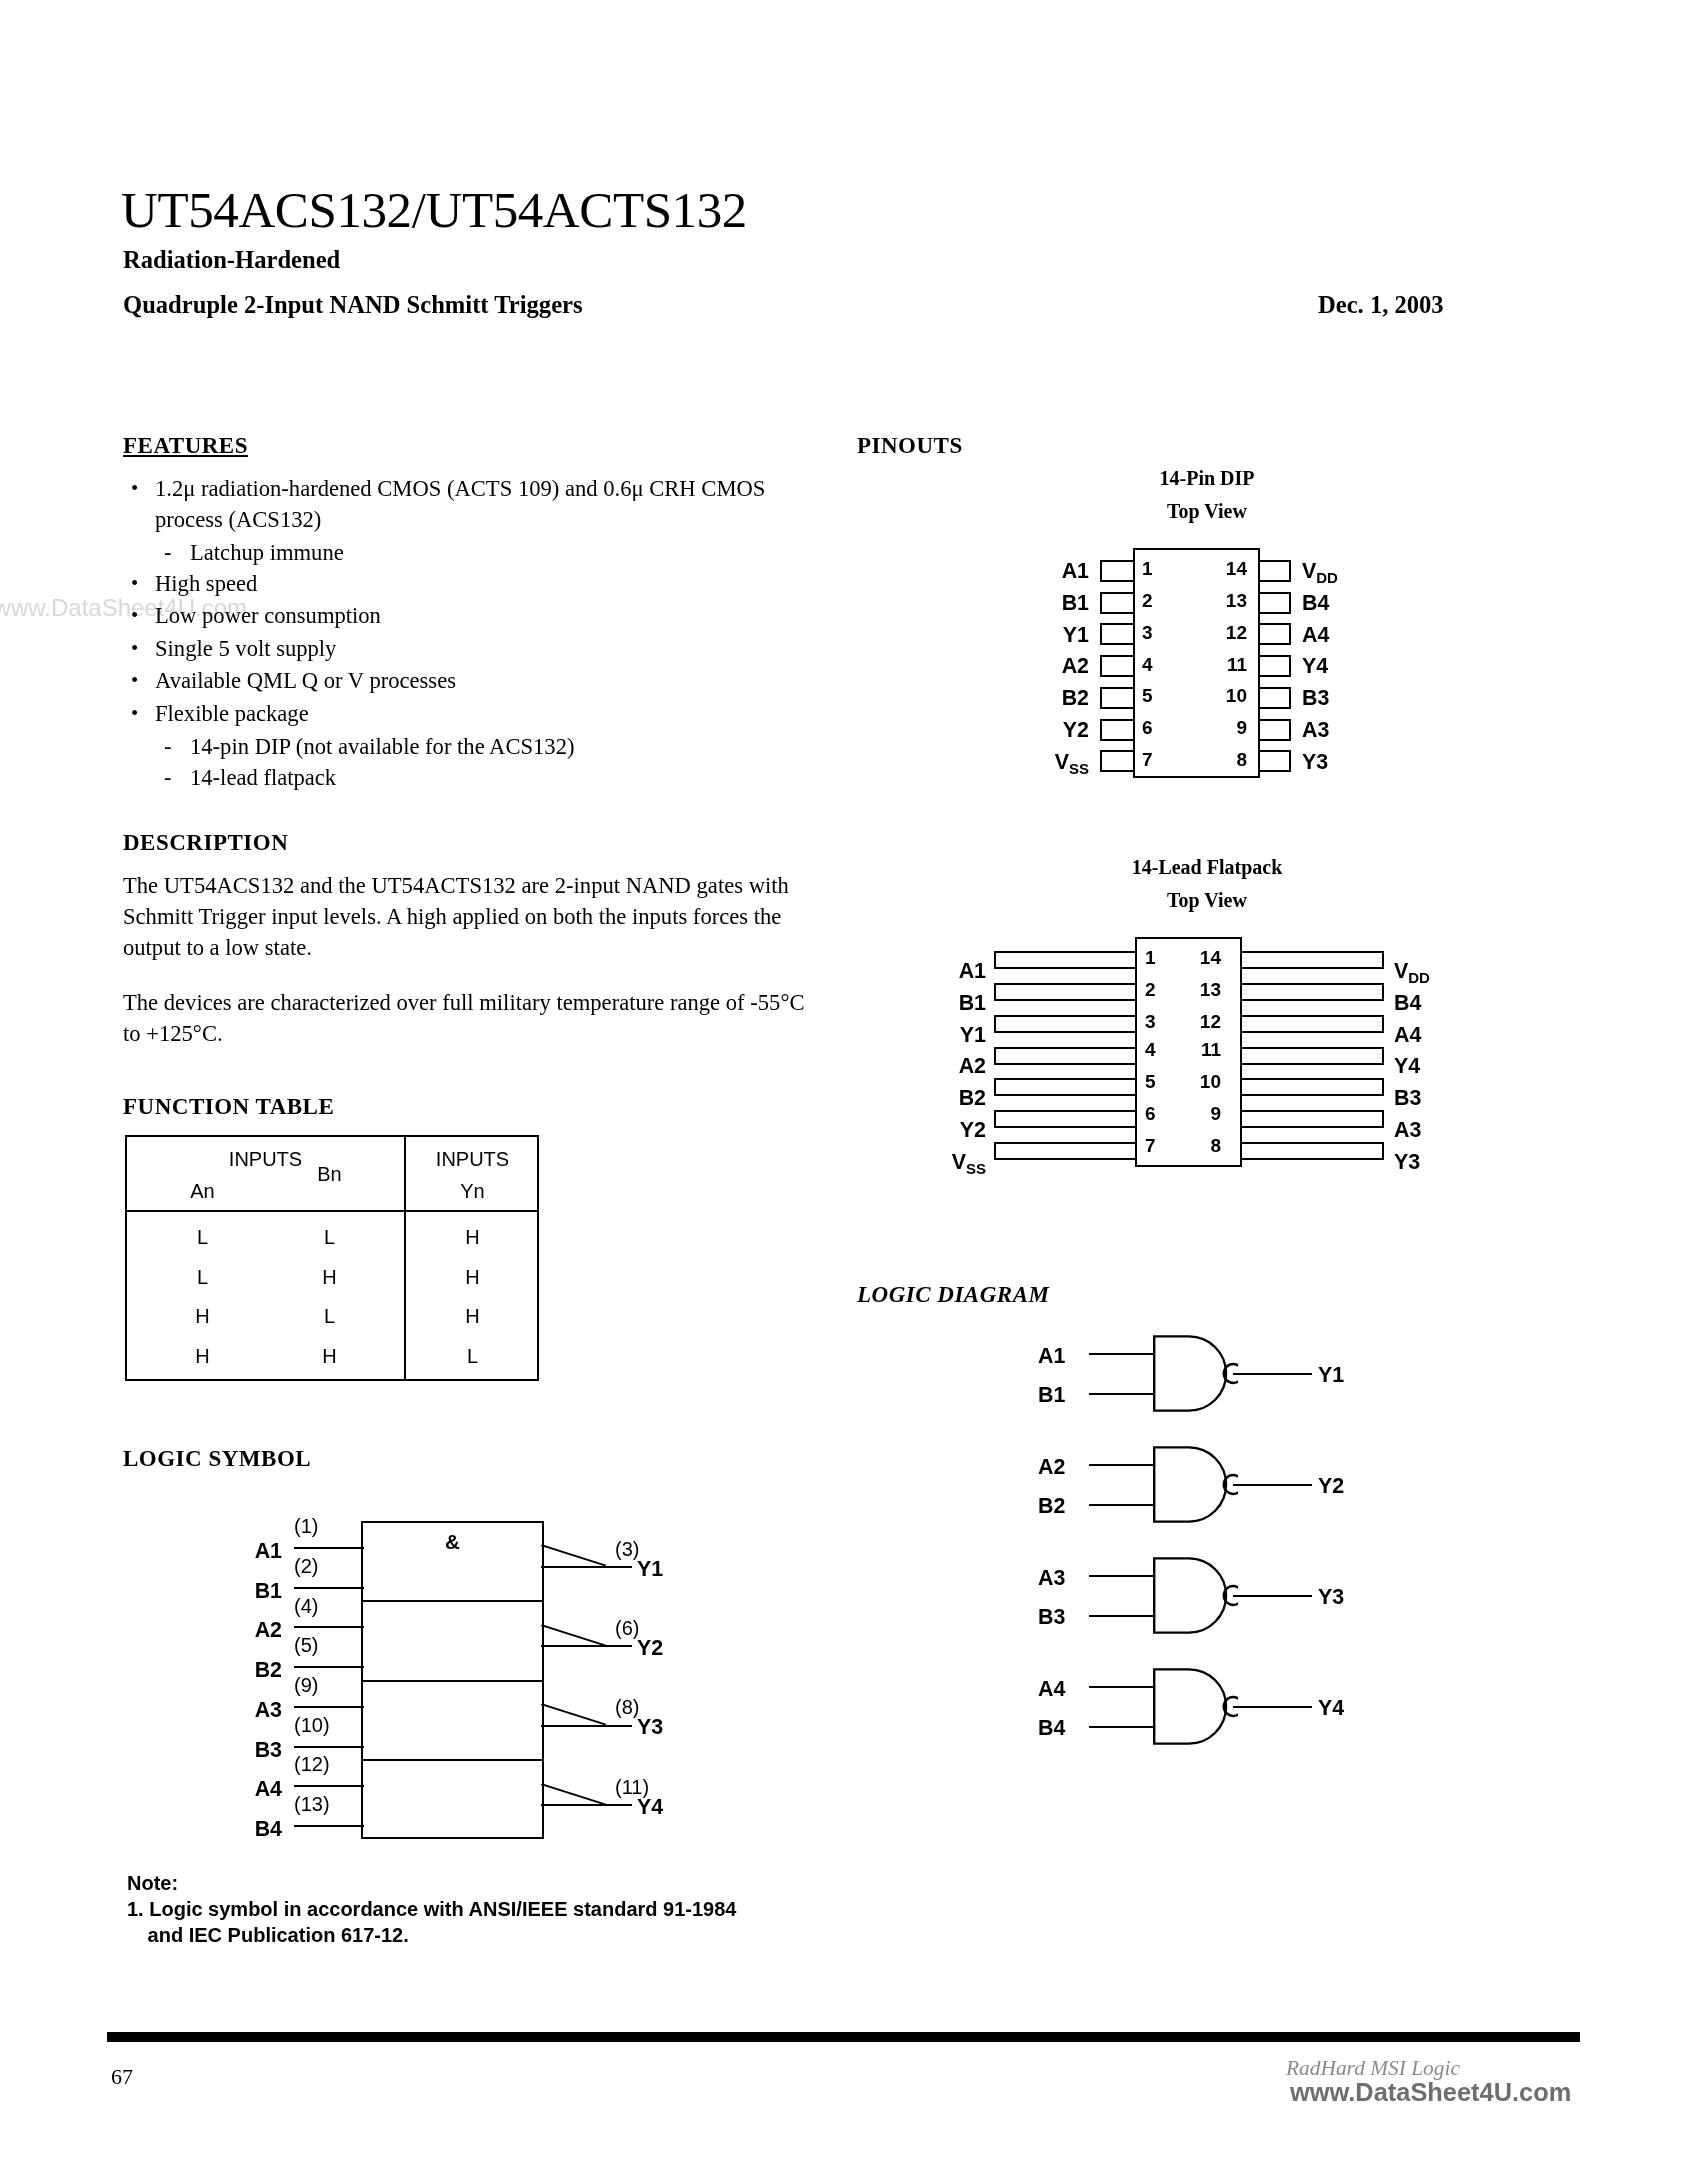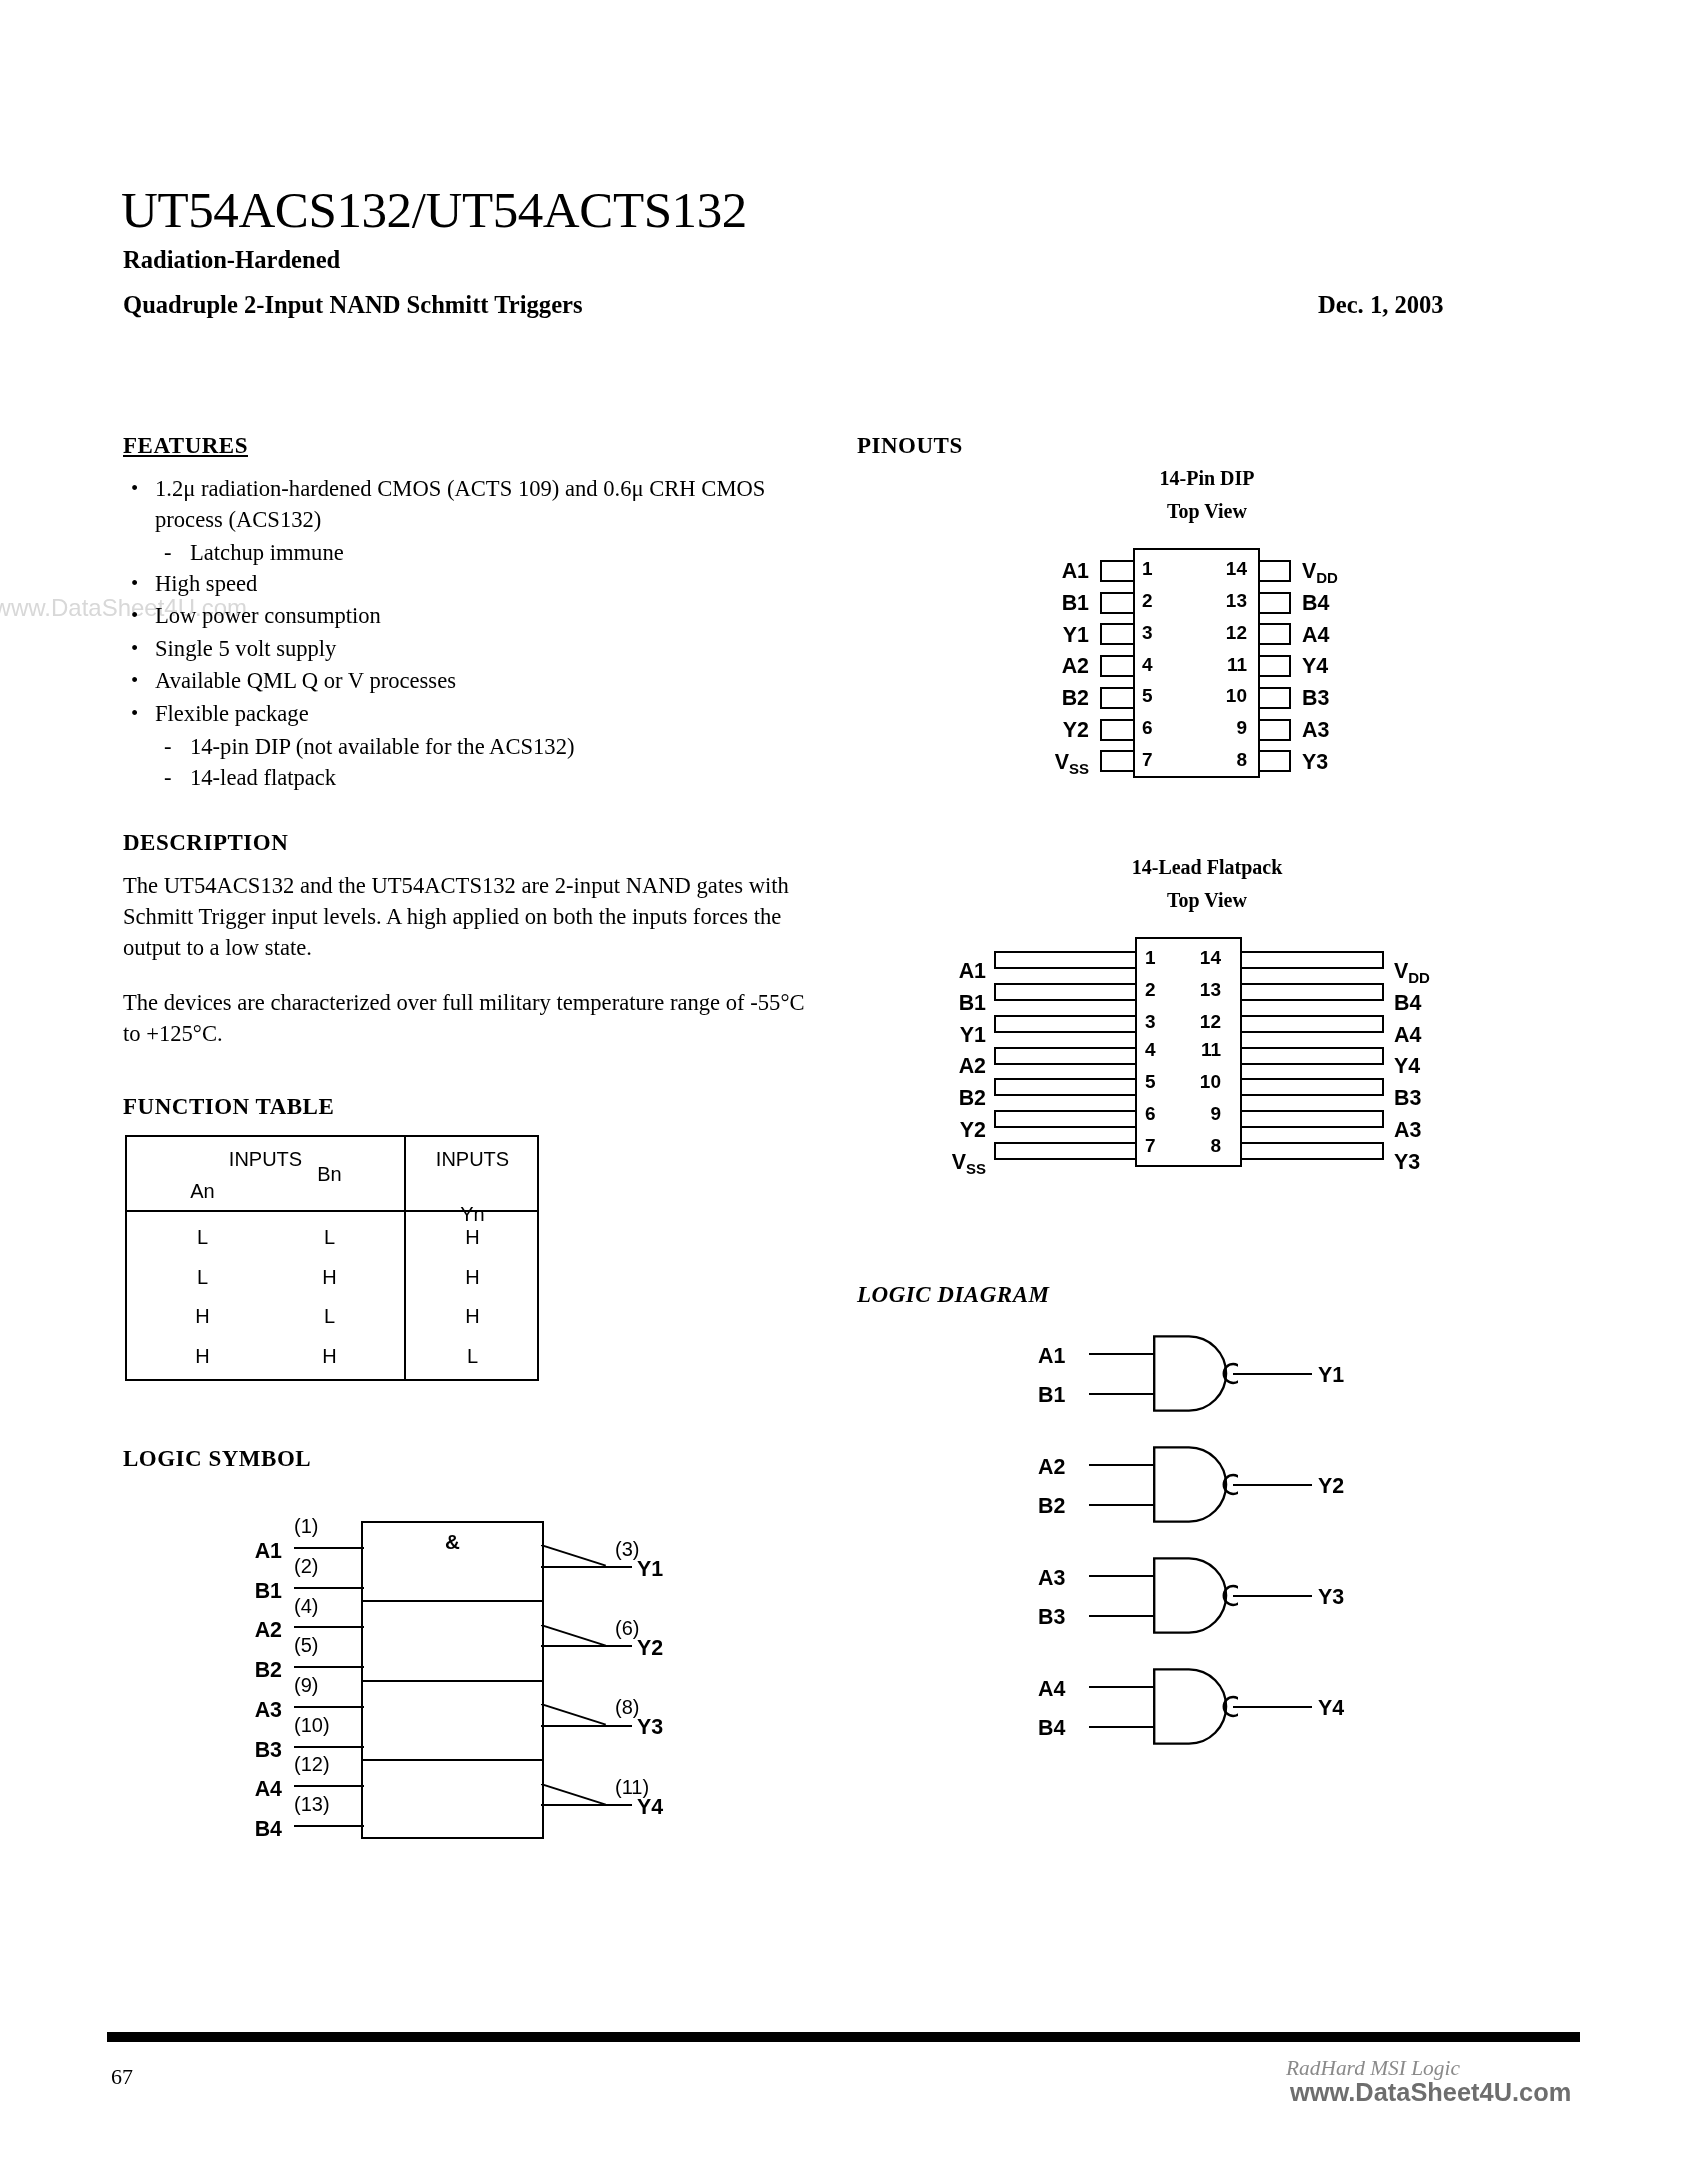--- a/index.html
+++ b/index.html
@@ -117,21 +117,21 @@
     position: absolute;
     font-family: "Liberation Sans", sans-serif;
     font-size: 20px;
     text-align: center;
     white-space: nowrap;
   }
   .ft-head-inputs { left: 0; width: 277px; top: 11px; }
   .ft-head-output { left: 279px; width: 133px; top: 11px; }
   .ft-sub-an { left: 32px; width: 87px; top: 43px; }
   .ft-sub-bn { left: 159px; width: 87px; top: 26px; }
-  .ft-sub-yn { left: 279px; width: 133px; top: 43px; margin-top: 23px; }
+  .ft-sub-yn { left: 279px; width: 133px; top: 43px; }
   .ft-col-a { left: 32px; width: 87px; }
   .ft-col-b { left: 159px; width: 87px; }
   .ft-col-y { left: 279px; width: 133px; }
 
   
   #logic-symbol-heading { left: 123px; top: 1446px; }
   #logic-symbol { left: 123px; top: 1501px; width: 572px; height: 357px; }
   #ls-box {
     position: absolute;
     left: 238px; top: 20px;
@@ -494,20 +494,25 @@
     <div class="ls-out-label" style="top:214px;">Y3</div>
 
     <svg class="ls-out-slash" style="top:283px;" viewBox="0 0 100 34">
       <line x1="0" y1="0" x2="82" y2="26" stroke="#000" stroke-width="2.5"></line>
     </svg>
     <div class="ls-out-line" style="top:303px;"></div>
     <div class="ls-out-pin" style="top:275px;">(11)</div>
     <div class="ls-out-label" style="top:294px;">Y4</div>
   </div>
 
+  <div class="abs" id="note-block">
+    <div>Note:</div>
+    <div>1. Logic symbol in accordance with ANSI/IEEE standard 91-1984</div>
+    <div class="note-indent">and IEC Publication 617-12.</div>
+  </div>
 
   <div class="abs section-heading" id="pinouts-heading">PINOUTS</div>
 
   <div class="pkg-title" style="left:1056px; top:467px; width:302px;">14-Pin DIP</div>
   <div class="pkg-title" style="left:1056px; top:500px; width:302px;">Top View</div>
 
   <div class="abs" id="dip-diagram">
     <div id="dip-body"></div>
 
     <div class="dip-pin left" style="top:12px;"></div>

